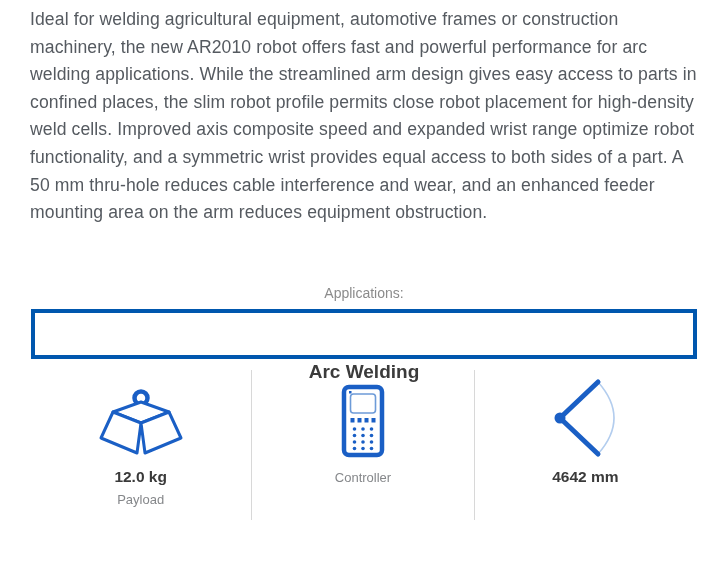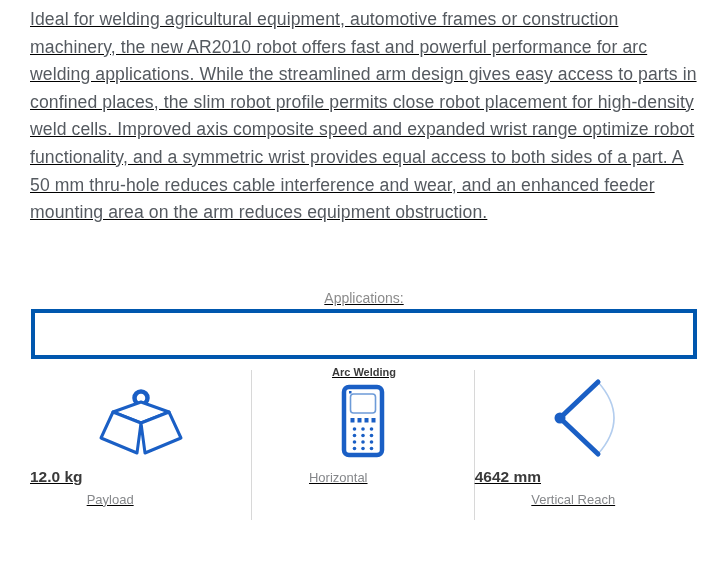--- a/index.html
+++ b/index.html
@@ -8,21 +8,20 @@
     background: #ffffff;
     width: 726px;
     height: 582px;
     font-family: "Liberation Sans", sans-serif;
     overflow: hidden;
   }
   .page {
     width: 726px;
     height: 424px;
     position: relative;
-    text-decoration: underline;
   }
   .description {
     margin: 0;
     padding: 6px 26px 0 30px;
     width: 668px;
     box-sizing: content-box;
     font-size: 17.6px;
     line-height: 27.6px;
     color: #555a60;
     letter-spacing: 0.1px;
@@ -37,33 +36,34 @@
     align-items: center;
     justify-content: center;
     gap: 16px;
     background: #ffffff;
   }
   .apps-label {
     font-size: 14px;
     color: #8b8b8b;
   }
   .apps-value {
-    font-size: 11px;
+    font-size: 19px;
     font-weight: 700;
     color: #3b3b3b;
     margin-top: 44px;
   }
   .specs {
     margin: 11px 30px 0 30px;
     display: flex;
     align-items: stretch;
     min-height: 147px;
   }
   .spec-item {
     flex: 1 1 0;
+    text-align: center;
     padding-bottom: 10px;
   }
   .spec-item + .spec-item {
     border-left: 1px solid #d8d8d8;
   }
   .icon-wrap {
     height: 88px;
     display: flex;
     align-items: flex-end;
     justify-content: center;
@@ -130,31 +130,30 @@
               <circle cx="30.5" cy="51.5" r="1.8"></circle>
             <circle cx="13.5" cy="58" r="1.8"></circle>
               <circle cx="22" cy="58" r="1.8"></circle>
               <circle cx="30.5" cy="58" r="1.8"></circle>
             <circle cx="13.5" cy="64.5" r="1.8"></circle>
               <circle cx="22" cy="64.5" r="1.8"></circle>
               <circle cx="30.5" cy="64.5" r="1.8"></circle>
           </g>
         </svg>
       </div>
-      <div class="spec-label">Horizontal</div>
+      <div class="spec-label">Controller</div>
     </div>
 
 
     <div class="spec-item">
       <div class="icon-wrap">
         <svg width="68" height="80" viewBox="0 0 68 80" aria-hidden="true">
           <path d="M47,4 Q79,40 47,76" fill="none" stroke="#b3cdee" stroke-width="1.6"></path>
           <line x1="9" y1="40" x2="47" y2="4" stroke="#1a5fc5" stroke-width="5" stroke-linecap="round"></line>
           <line x1="9" y1="40" x2="47" y2="76" stroke="#1a5fc5" stroke-width="5" stroke-linecap="round"></line>
           <circle cx="9" cy="40" r="5.5" fill="#1a5fc5"></circle>
         </svg>
       </div>
       <div class="spec-value">4642 mm</div>
-      <div class="spec-label">Vertical Reach</div>
     </div>
 
   </div>
 </div>
 
 </body></html>

